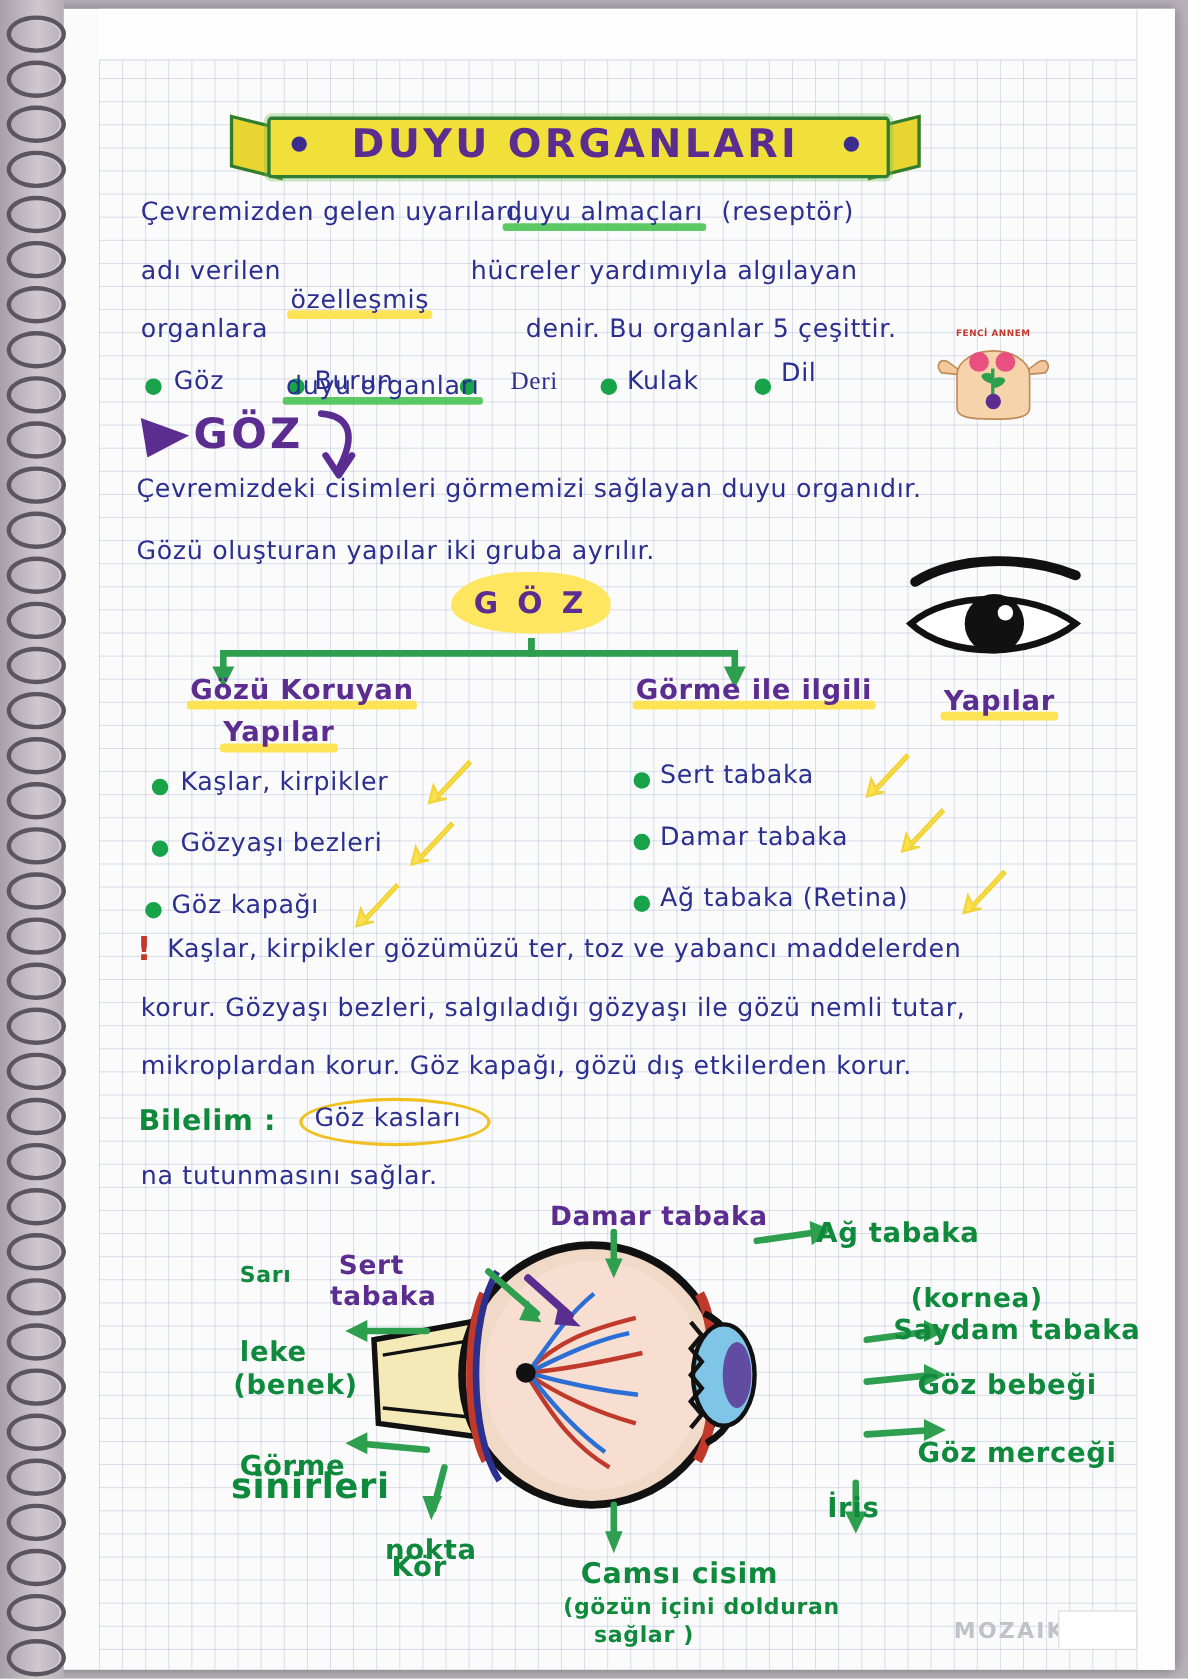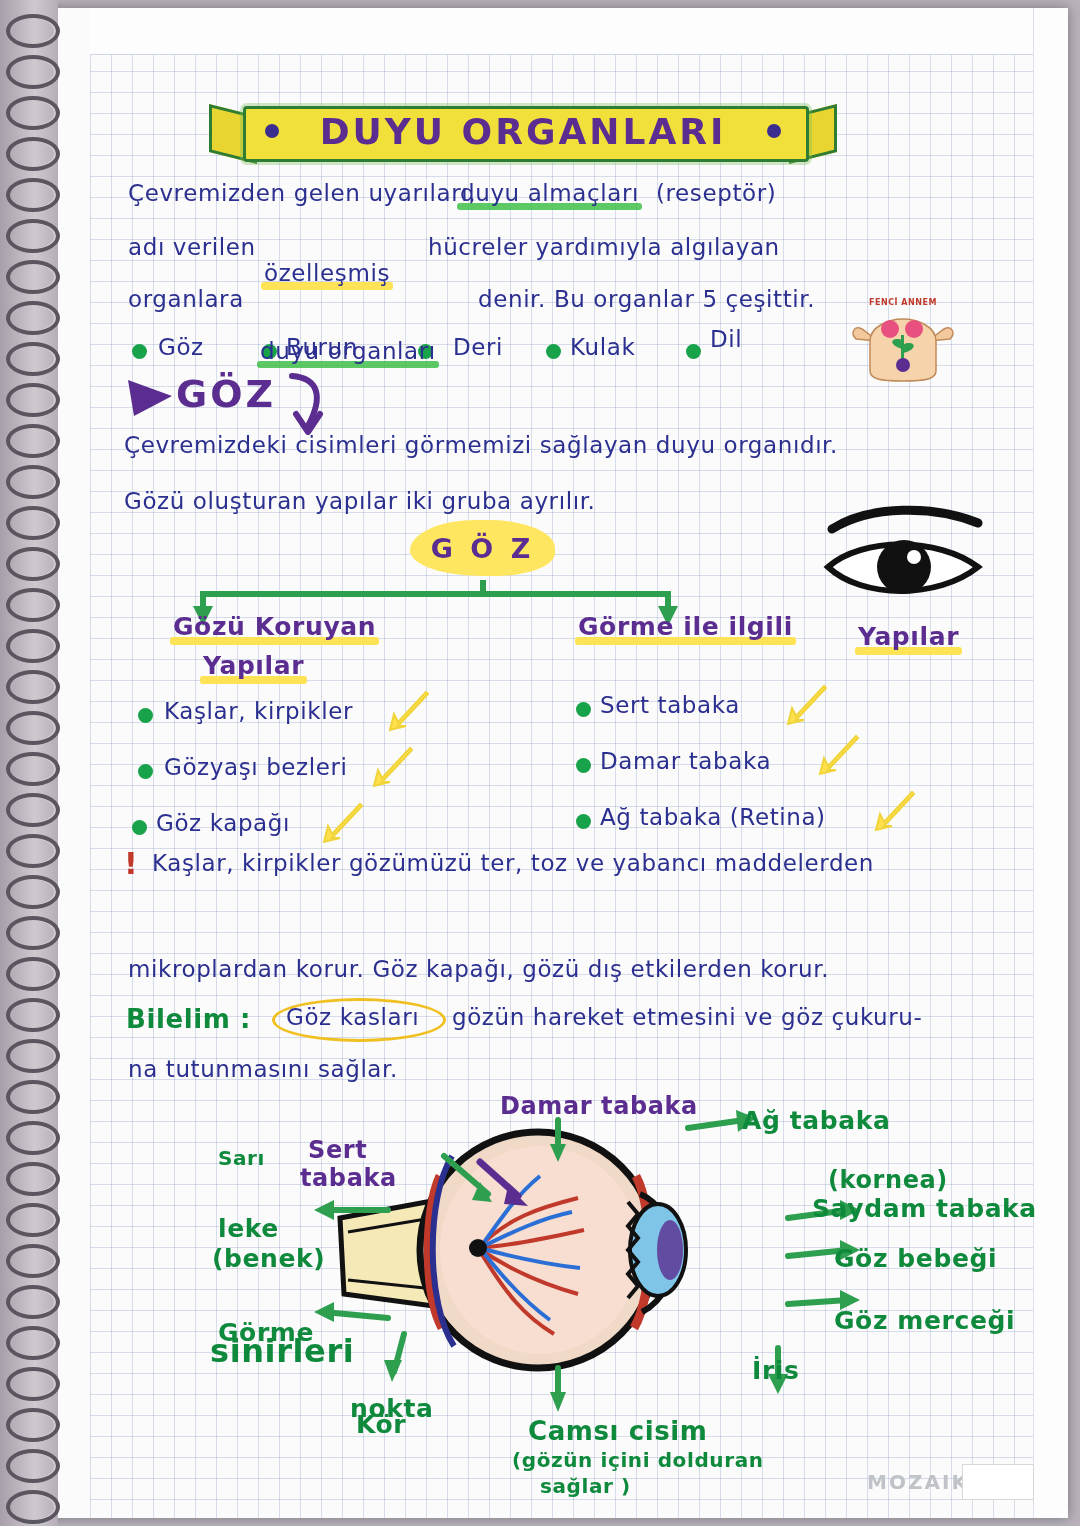--- a/index.html
+++ b/index.html
@@ -159,21 +159,21 @@
   <div class="ink rel" style="left:232px;top:278px;">
     <span class="rel ul-green">duyu organları</span>
   </div>
   <div class="ink" style="left:450px;top:278px;">denir. Bu organlar 5 çeşittir.</div>
 
   <div class="bul" style="left:104px;top:336px;"></div>
   <div class="ink" style="left:130px;top:326px;">Göz</div>
   <div class="bul" style="left:234px;top:336px;"></div>
   <div class="ink" style="left:258px;top:326px;">Burun</div>
   <div class="bul" style="left:390px;top:336px;"></div>
-  <div class="ink" style="left:425px;top:326px;">Deri</div>
+  <div class="ink" style="left:436px;top:326px;font-family:Liberation Serif, serif;">Deri</div>
   <div class="bul" style="left:518px;top:336px;"></div>
   <div class="ink" style="left:542px;top:326px;">Kulak</div>
   <div class="bul" style="left:658px;top:336px;"></div>
   <div class="ink" style="left:682px;top:318px;">Dil</div>
 
   <div id="logo">
     <div class="txt">FENCİ ANNEM</div>
     <svg width="110" height="76" viewBox="0 0 110 76">
       <path d="M8 32 C2 26 6 18 14 22 L30 34 Z" fill="#f3c89c" stroke="#c08a5a" stroke-width="1.5"></path>
       <path d="M102 32 C108 26 104 18 96 22 L80 34 Z" fill="#f3c89c" stroke="#c08a5a" stroke-width="1.5"></path>
@@ -260,26 +260,26 @@
   </svg>
 
   <div class="bul" style="left:548px;top:806px;"></div>
   <div class="ink" style="left:572px;top:796px;">Ağ tabaka (Retina)</div>
   <svg style="position:absolute;left:838px;top:782px;width:56px;height:44px;" viewBox="0 0 56 44">
     <path d="M48 4 L18 36 L26 36 L10 40 L14 24 L18 32 L46 2 Z" fill="#ffe14d" stroke="#f0d43a" stroke-width="2"></path>
   </svg>
 
   <div class="exclam" style="left:96px;top:838px;">!</div>
   <div class="ink" style="left:124px;top:842px;">Kaşlar, kirpikler gözümüzü ter, toz ve yabancı maddelerden</div>
+  <div class="ink" style="left:100px;top:896px;">korur. Gözyaşı bezleri, salgıladığı gözyaşı ile gözü nemli tutar,</div>
   <div class="ink" style="left:100px;top:948px;">mikroplardan korur. Göz kapağı, gözü dış etkilerden korur.</div>
 
   <div class="ink green" style="left:98px;top:996px;font-size:26px;">Bilelim :</div>
   <div style="position:absolute;left:244px;top:990px;width:168px;height:38px;border:3px solid #f0c020;border-radius:50%;"></div>
   <div class="ink" style="left:258px;top:996px;">Göz kasları</div>
-  <div class="ink" style="left:424px;top:996px;">gözün hareket etmesini ve göz çukuru-</div>
   <div class="ink" style="left:100px;top:1048px;">na tutunmasını sağlar.</div>
 
   <svg style="position:absolute;left:300px;top:1090px;width:420px;height:300px;" viewBox="0 0 420 300">
 
     <path d="M12 120 L120 100 L120 210 L16 196 Z" fill="#f6e9b8" stroke="#111" stroke-width="5"></path>
     <path d="M20 134 L116 118" stroke="#111" stroke-width="3" fill="none"></path>
     <path d="M20 182 L116 192" stroke="#111" stroke-width="3" fill="none"></path>
 
     <ellipse cx="210" cy="152" rx="118" ry="118" fill="#f0d9c6" stroke="#111" stroke-width="7"></ellipse>
 

